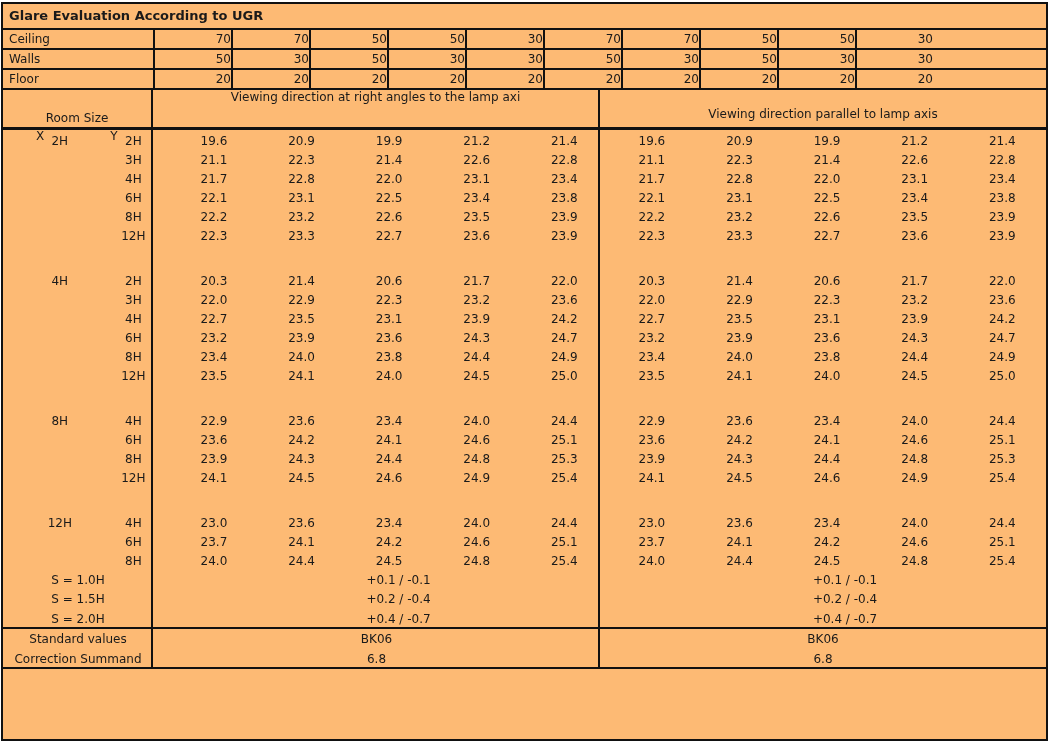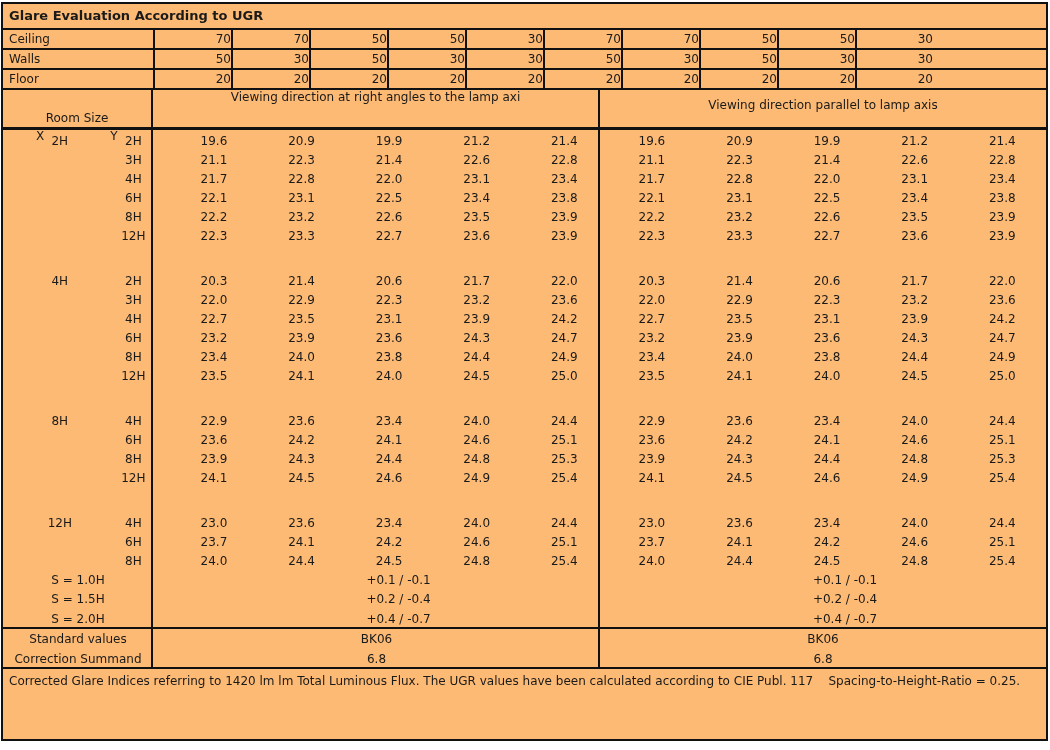--- a/index.html
+++ b/index.html
@@ -46,21 +46,21 @@
   }
   .hdr-label { width: 150px; border-right: 2px solid #111; }
   .room-size { text-align: center; line-height: 20px; padding-top: 18px; }
   .xy { display: flex; }
   .xy span { width: 75px; text-align: center; line-height: 16px; }
   .hdr-half-left {
     width: 447px;
     border-right: 2px solid #111;
     text-align: center;
   }
-  .hdr-half-right { flex: 1; text-align: center; padding-top: 8px; }
+  .hdr-half-right { flex: 1; text-align: center; padding-top: 17px; }
   
   .data-area {
     position: relative;
     height: 441px;
     padding-top: 2px;
   }
   .vline {
     position: absolute;
     top: 0; bottom: 0;
     width: 2px;
@@ -470,15 +470,14 @@
           <div class="sh2">BK06</div>
         </div>
         <div class="sum-row">
           <div class="sl">Correction Summand</div>
           <div class="sh">6.8</div>
           <div class="sh2">6.8</div>
         </div>
       </div>
   </div>
 
-  <div class="footer-row">Corrected Glare Indices referring to 1420 lm lm Total Luminous Flux. The UGR values have been calculated according to CIE Publ. 117    Spacing-to-Height-Ratio = 0.25.</div>
 
 </div>
 
 </body></html>

